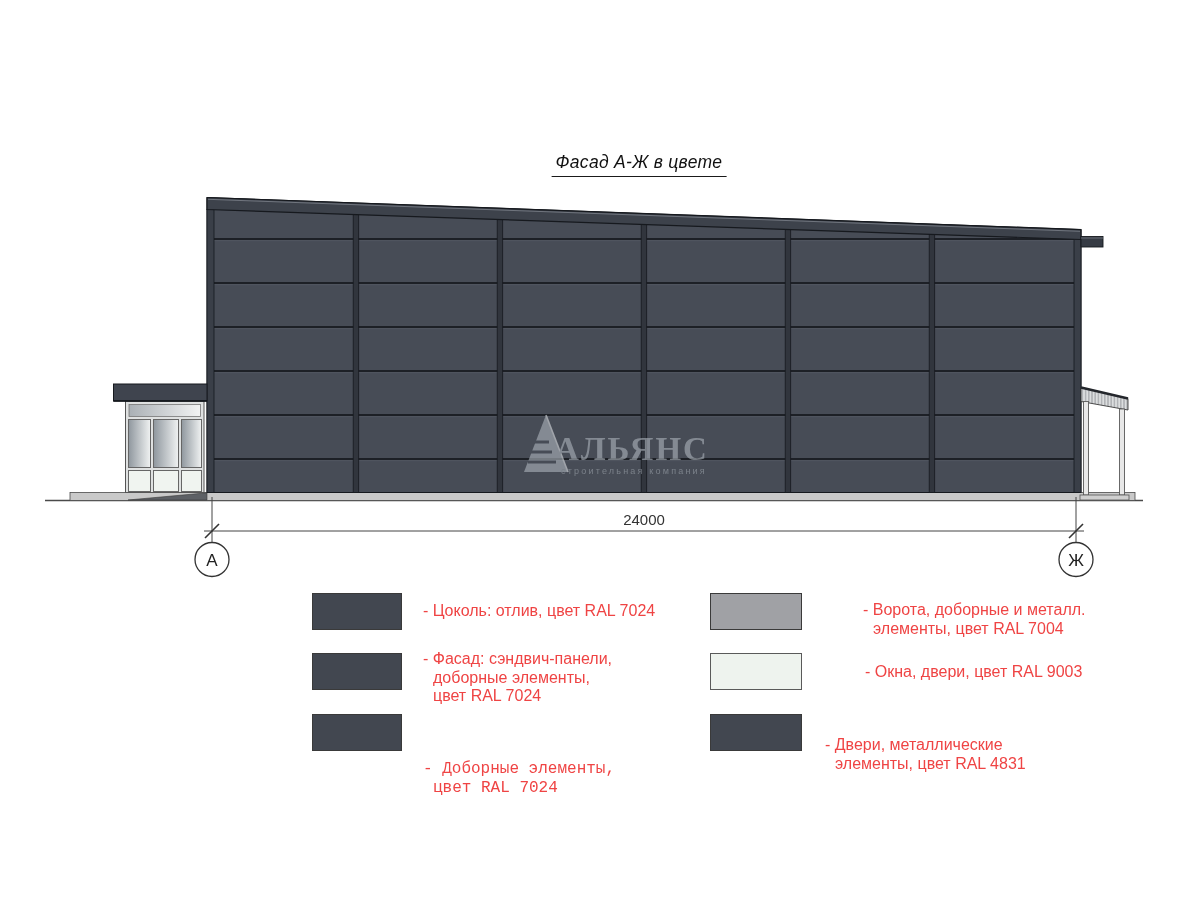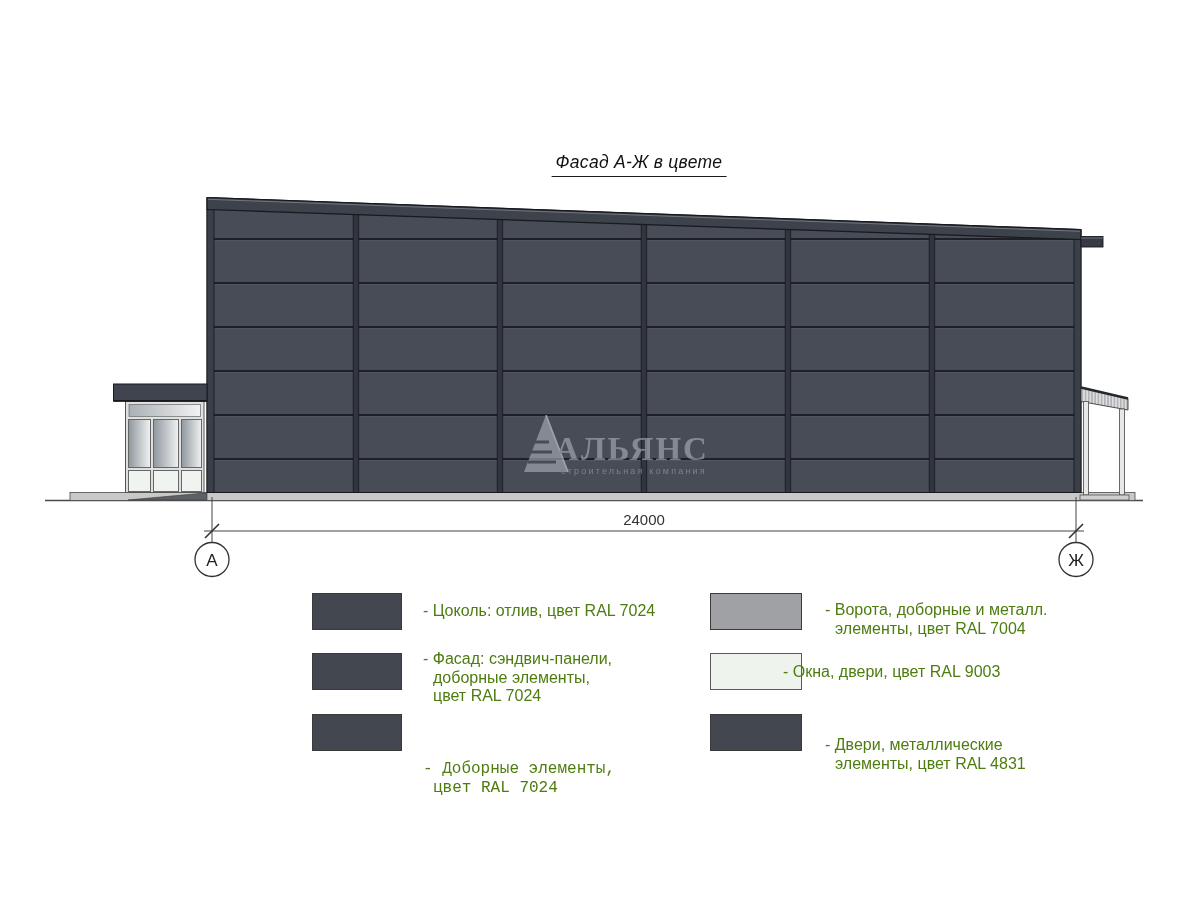--- a/index.html
+++ b/index.html
@@ -4,21 +4,21 @@
 <style>
   html,body{margin:0;padding:0;background:#fff;}
   .canvas{position:relative;width:1200px;height:796px;background:#fff;overflow:hidden;
           font-family:"Liberation Sans",sans-serif;color:#111;}
   .page-title{position:absolute;top:152px;left:639px;transform:translateX(-50%);
           font-size:17.5px;font-style:italic;letter-spacing:.3px;color:#111;
           border-bottom:1.6px solid #1a1a1a;padding:0 4px 3px 4px;white-space:nowrap;}
   .drawing-svg{position:absolute;top:0;left:0;}
   
   .legend-swatch{position:absolute;width:90px;height:37px;border:1px solid #3a3a3a;box-sizing:border-box;}
-  .legend-text{position:absolute;font-size:16px;line-height:18.6px;color:#4d7c0f;white-space:nowrap;}
+  .legend-text{position:absolute;font-size:16px;line-height:18.6px;color:#ef4444;white-space:nowrap;}
   .legend-text .cont{padding-left:10px;}
 </style>
 </head>
 <body>
 
 <div class="canvas">
 
   <div class="page-title">Фасад А-Ж в цвете</div>
 
   <svg class="drawing-svg" width="1200" height="585" viewBox="0 0 1200 585">
@@ -143,27 +143,27 @@
       <div class="cont">цвет RAL 7024</div>
     </div>
 
     <div class="legend-swatch" style="left: 312px; top: 714px; background: rgb(66, 71, 80);"></div>
     <div class="legend-text" style="left:423px;top:760px;font-family:Liberation Mono, monospace;">
       <div>- Доборные элементы,</div>
       <div class="cont">цвет RAL 7024</div>
     </div>
 
     <div class="legend-swatch" style="left: 710px; top: 593px; width: 92px; background: rgb(160, 161, 165);"></div>
-    <div class="legend-text" style="left:825px;top:601px;">
+    <div class="legend-text" style="left:863px;top:601px;">
       <div>- Ворота, доборные и металл.</div>
       <div class="cont">элементы, цвет RAL 7004</div>
     </div>
 
     <div class="legend-swatch" style="left: 710px; top: 653px; width: 92px; border-color: rgb(90, 90, 90); background: rgb(238, 243, 238);"></div>
-    <div class="legend-text" style="left:783px;top:663px;">
+    <div class="legend-text" style="left:865px;top:663px;">
       <div>- Окна, двери, цвет RAL 9003</div>
     </div>
 
     <div class="legend-swatch" style="left: 710px; top: 714px; width: 92px; background: rgb(66, 71, 80);"></div>
     <div class="legend-text" style="left:825px;top:724px;margin-top:12px;">
       <div>- Двери, металлические</div>
       <div class="cont">элементы, цвет RAL 4831</div>
     </div>
 
   </div>

